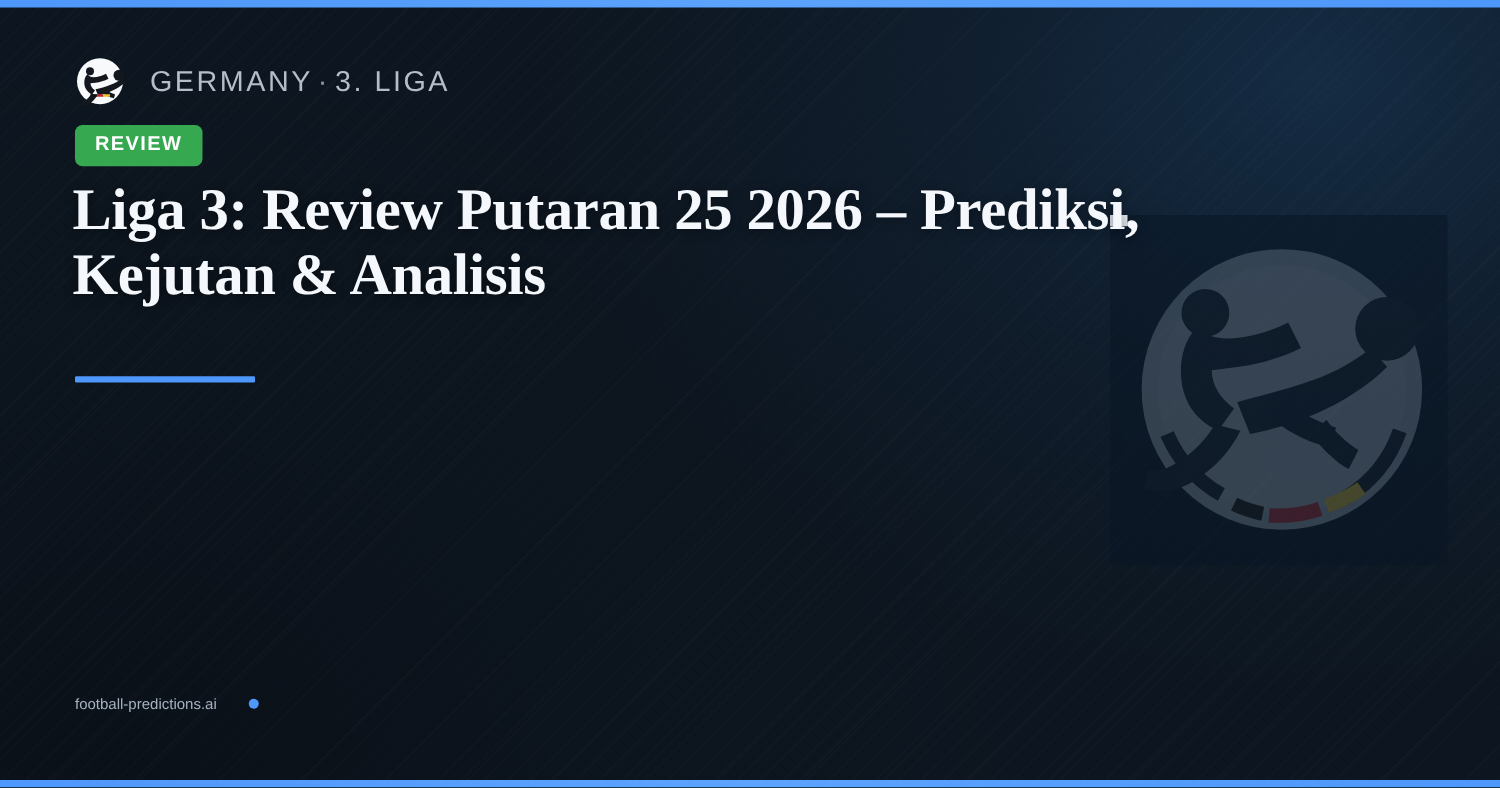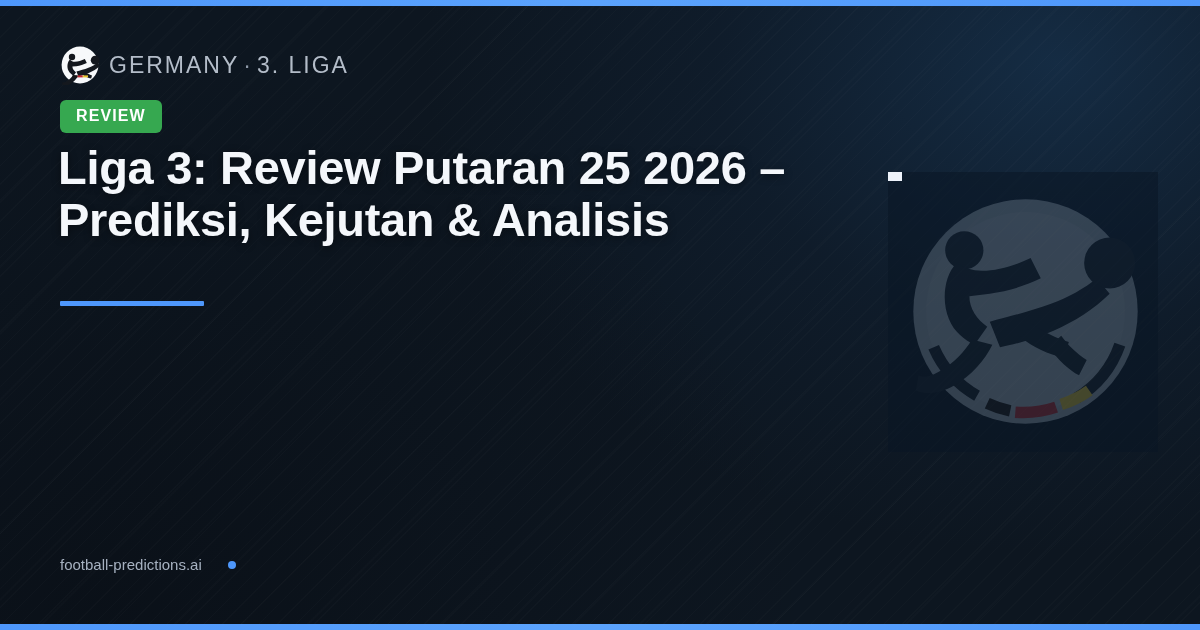--- a/index.html
+++ b/index.html
@@ -98,21 +98,21 @@
     opacity: 0.30;
   }
 
   
   .header-row {
     position: absolute;
     left: 60px;
     top: 45px;
     display: flex;
     align-items: center;
-    gap: 9px;
+    gap: 20px;
   }
   .league-crest {
     width: 40px;
     height: 40px;
     flex: 0 0 40px;
   }
   .league-name {
     font-size: 23px;
     letter-spacing: 2.0px;
     color: #b4bdc9;
@@ -147,21 +147,21 @@
     position: absolute;
     left: 58px;
     top: 142px;
     width: 860px;
     margin: 0;
     color: #f4f7fb;
     font-size: 47px;
     font-weight: bold;
     line-height: 1.11;
     letter-spacing: -0.3px;
-    font-family: Liberation Sans, sans-serif;
+    font-family: Liberation Serif, serif;
     text-shadow: 0 2px 9px rgba(0,0,0,0.42);
   }
 
   
   .rule {
     position: absolute;
     left: 60px;
     top: 301px;
     width: 144px;
     height: 5px;
@@ -170,21 +170,21 @@
   }
 
   
   .footer {
     position: absolute;
     left: 60px;
     top: 556px;
     display: flex;
     align-items: center;
     gap: 26px;
-    font-size: 15px;
+    font-size: 12px;
     color: #a6b1c0;
     font-family: "Liberation Sans", sans-serif;
   }
   .footer .dot {
     width: 8px;
     height: 8px;
     border-radius: 50%;
     background: #4e97fb;
     display: inline-block;
     flex: 0 0 8px;

